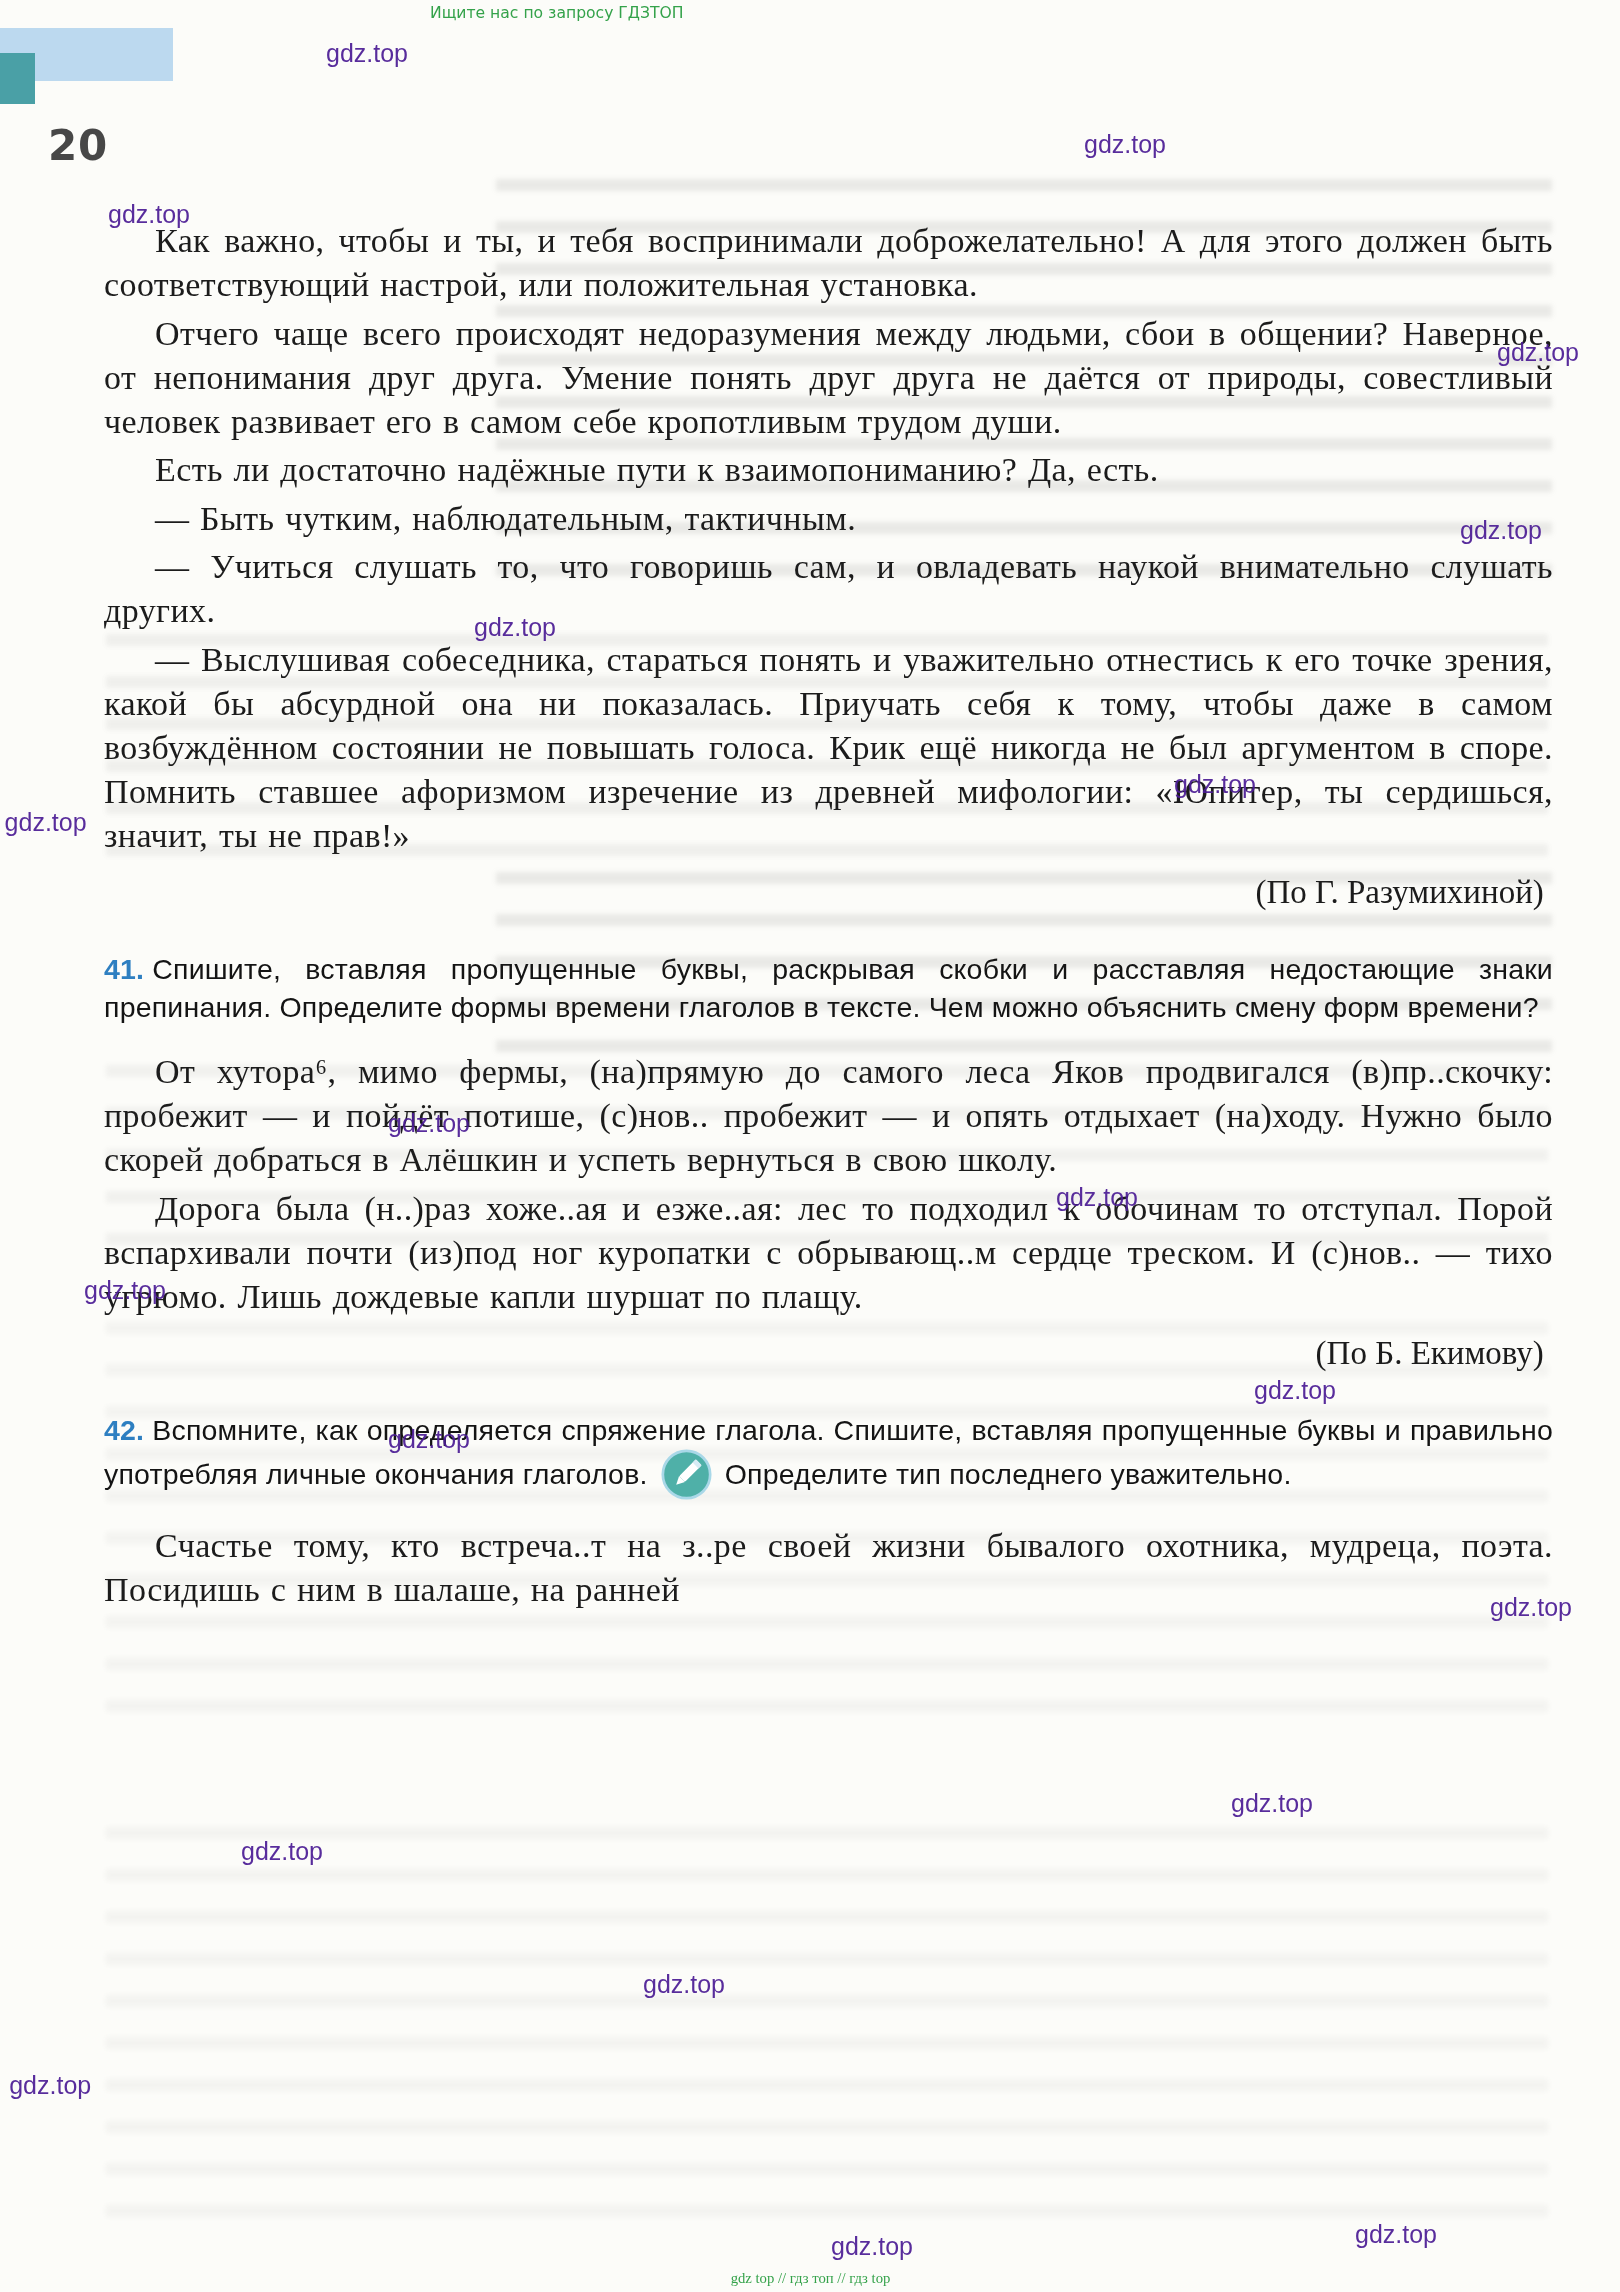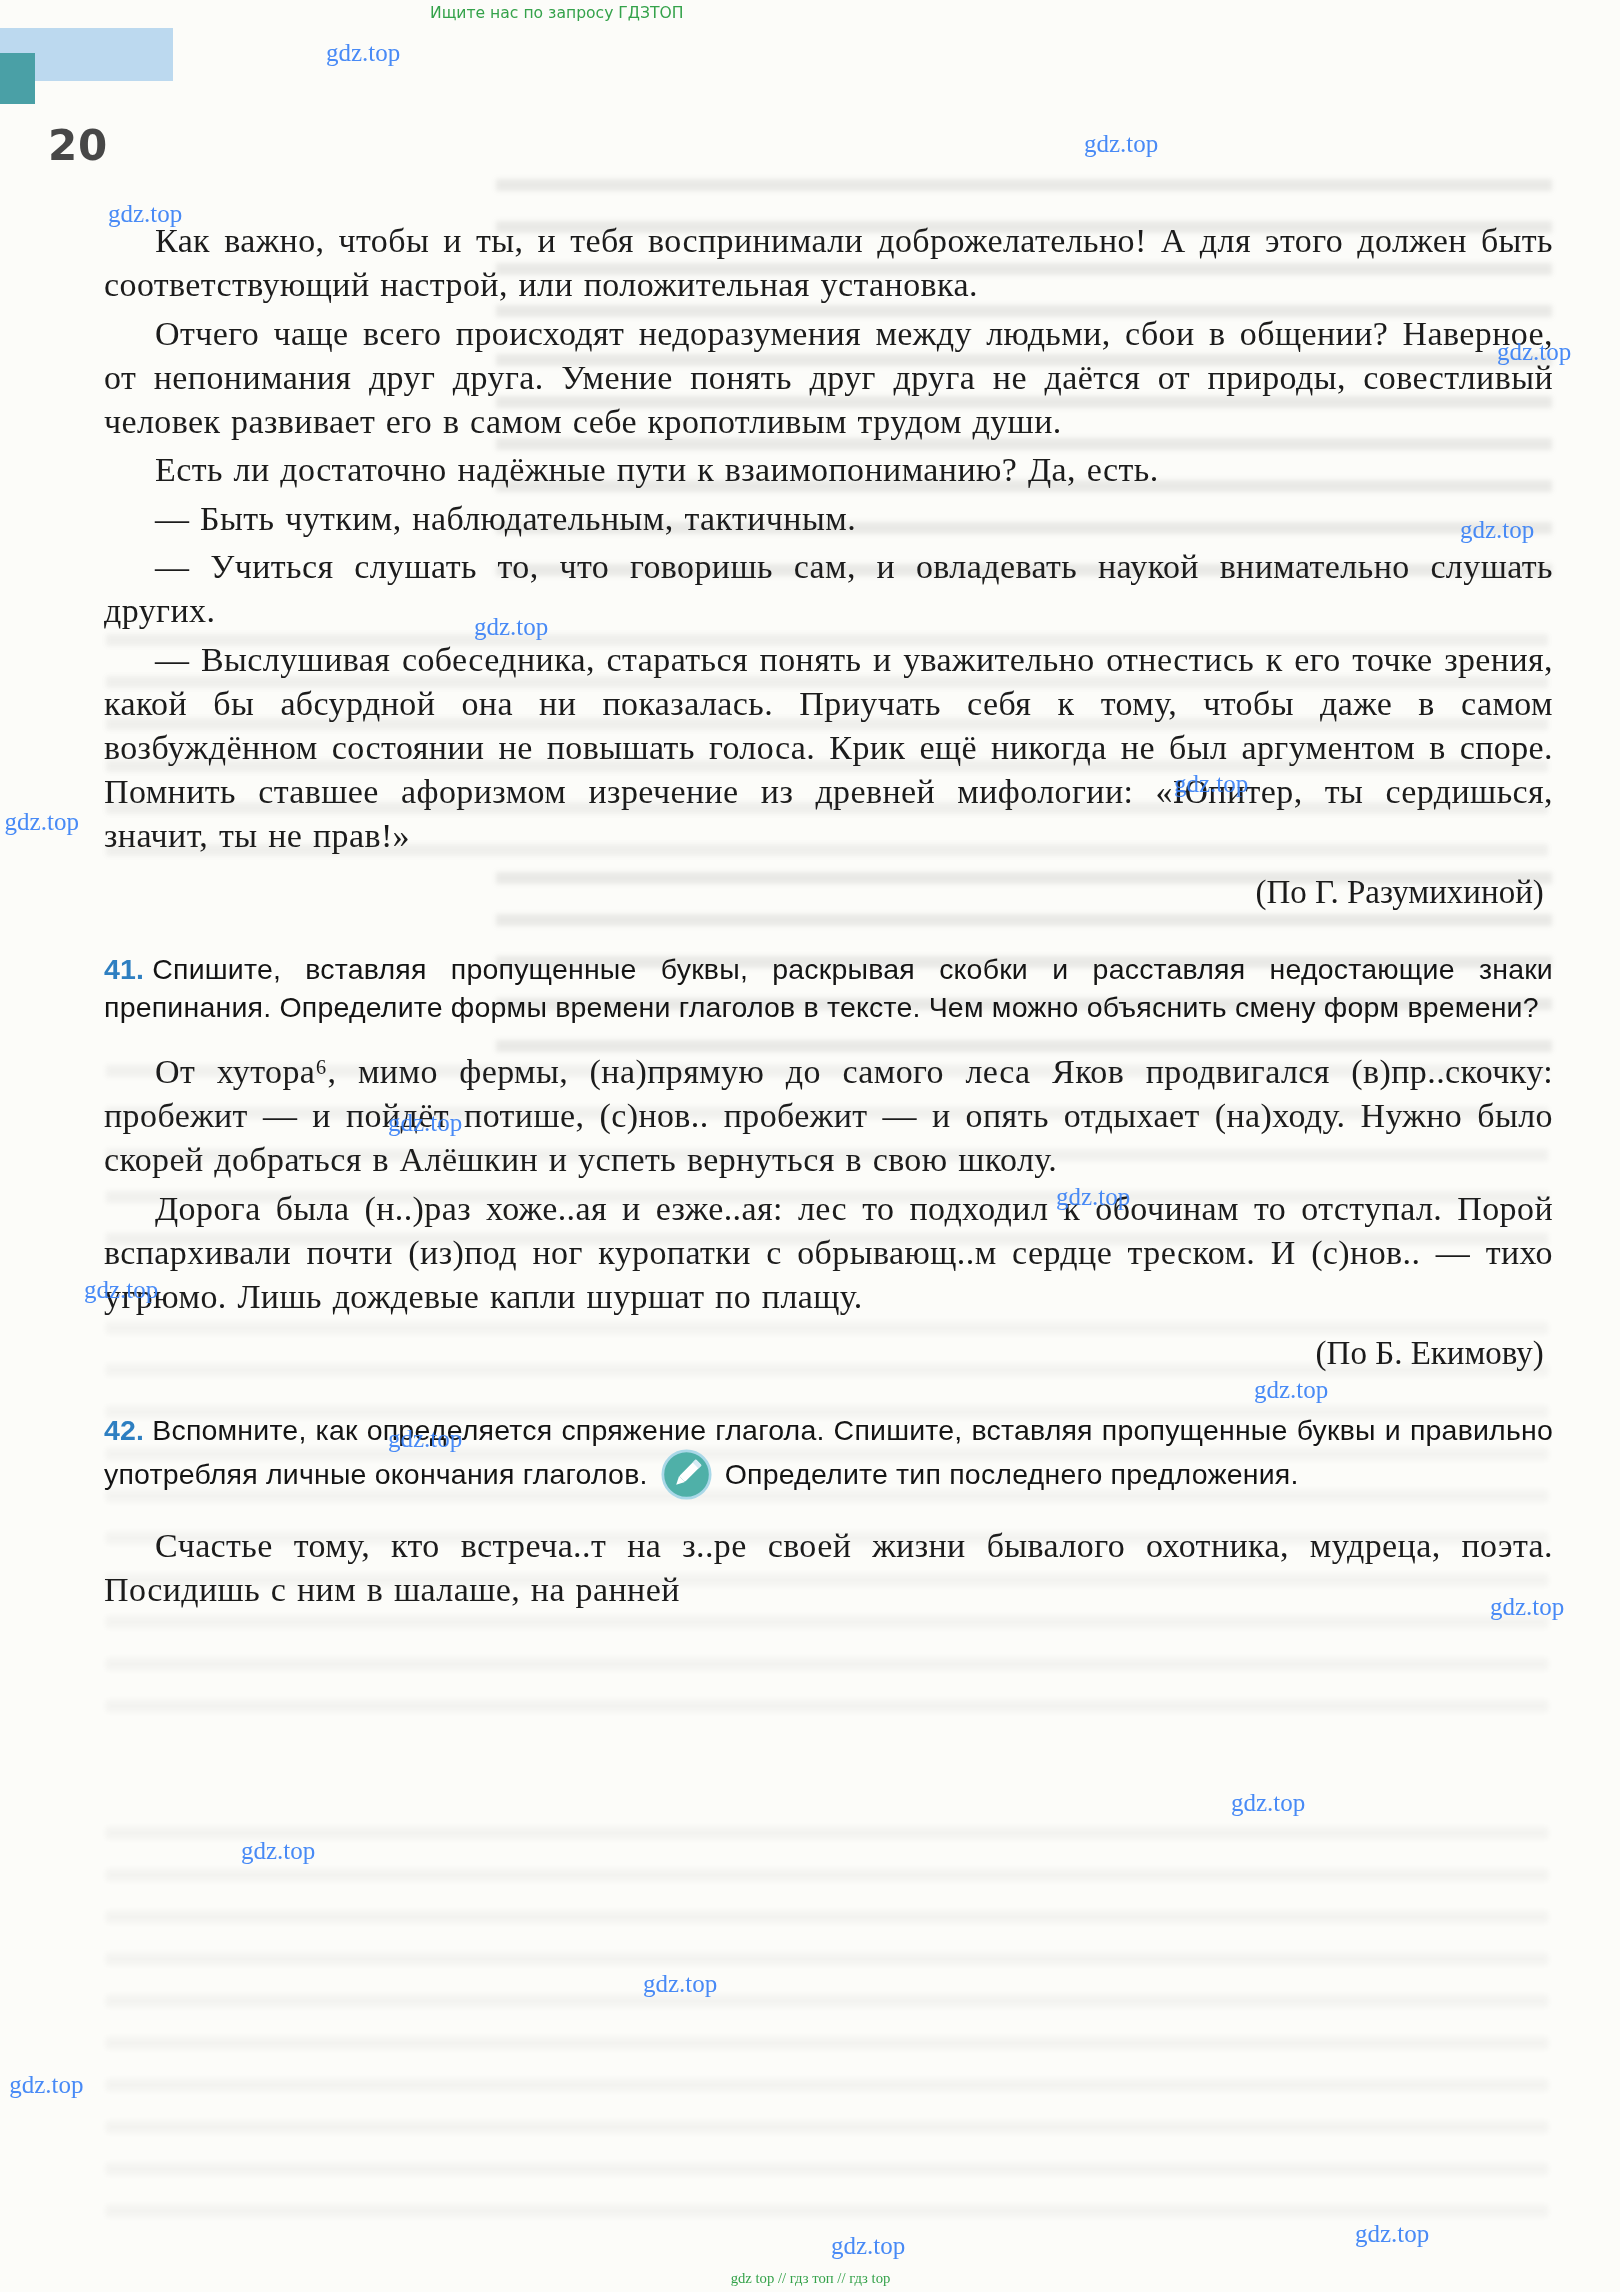--- a/index.html
+++ b/index.html
@@ -38,22 +38,22 @@
     font-size:28.5px;line-height:38px;letter-spacing:0.2px;
     text-align:justify;color:#141414;
   }
   .exnum{
     color:#2e7fc1;font-weight:bold;margin-right:8px;
     font-family:"Liberation Sans","DejaVu Sans",sans-serif;
   }
   .task-icon{display:inline-block;width:51px;height:51px;vertical-align:-16.5px;margin:0 13px;}
   
   .wm{position:absolute;z-index:3;
-    font-family:Liberation Serif, serif;
-    font-size:25px;color:#3b82f6;opacity:.93;white-space:nowrap;}
+    font-family:Liberation Sans, sans-serif;
+    font-size:25px;color:#4c1d95;opacity:.93;white-space:nowrap;}
   .wm-top{position:absolute;z-index:3;left:430px;top:3.7px;
     font-family:"DejaVu Sans","Liberation Sans",sans-serif;
     font-size:15.6px;color:#34a24a;white-space:nowrap;}
   .wm-bottom{position:absolute;z-index:3;left:50%;transform:translateX(-50%);top:2270px;
     font-family:Liberation Serif, serif;
     font-size:14.7px;color:#34a24a;white-space:nowrap;}
 </style>
 </head>
 <body>
 
@@ -95,21 +95,21 @@
 
     <p class="exercise">
       <span class="exnum">42.</span><span>Вспомните, как определяется спряжение глагола. Спишите, вставляя пропущенные буквы и правильно употребляя личные окончания глаголов.</span><span class="task-icon"><svg width="51" height="51" viewBox="0 0 56 56" aria-hidden="true">
           <circle cx="28" cy="28" r="26" fill="#4fb0a8"></circle>
           <circle cx="28" cy="28" r="26" fill="none" stroke="#a9d8e8" stroke-width="3"></circle>
           <g transform="rotate(45 28 28)">
             <rect x="23.5" y="9" width="9" height="26" rx="1.5" fill="#ffffff"></rect>
             <rect x="23.5" y="9" width="9" height="5" fill="#d7ecf5"></rect>
             <polygon points="23.5,35 32.5,35 28,44" fill="#ffffff"></polygon>
           </g>
-        </svg></span><span>Определите тип последнего предложения.</span>
+        </svg></span><span>Определите тип последнего уважительно.</span>
     </p>
 
     <p class="body-p">Счастье тому, кто встреча..т на з..ре своей жизни бывалого охотника, мудреца, поэта. Посидишь с ним в шалаше, на ранней</p>
 
   </div>
 
   <span class="wm-top">Ищите нас по запросу ГДЗТОП</span>
 
   <span class="wm" style="left:326px;top:39px">gdz.top</span>
   <span class="wm" style="left:1084px;top:130px">gdz.top</span>

